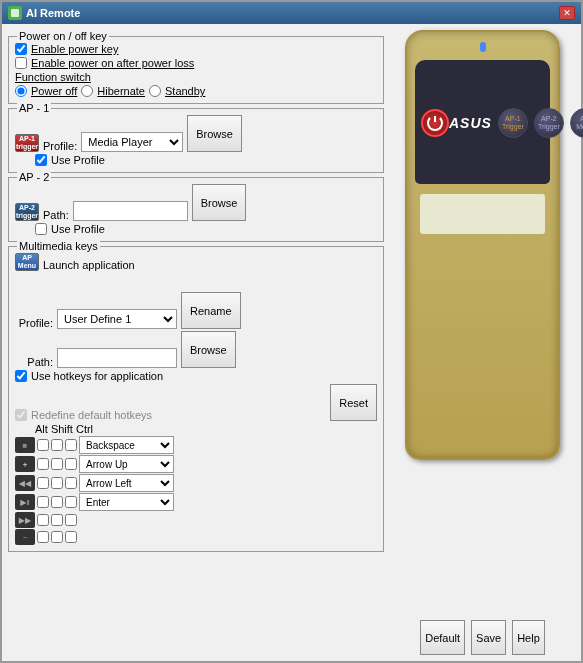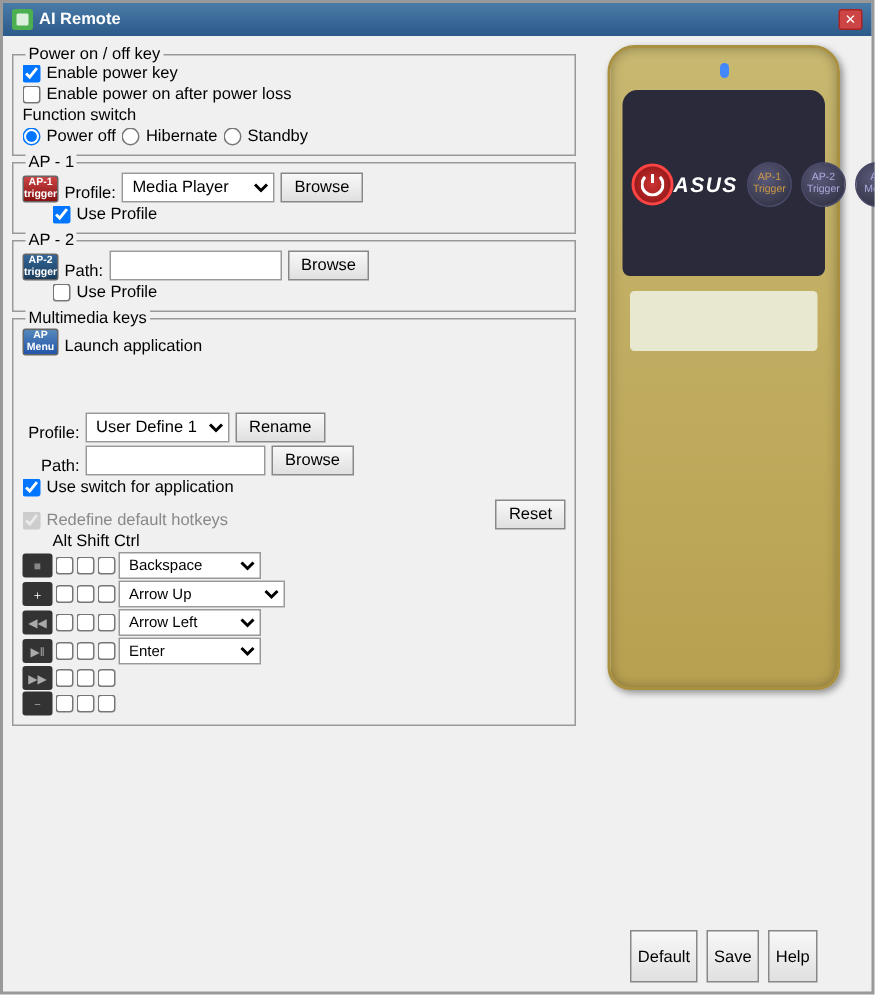--- a/index.html
+++ b/index.html
@@ -134,21 +134,21 @@
       color: white;
     }
     select {
       height: 20px;
       font-size: 11px;
       border: 1px solid #999;
       background: white;
       padding: 0 2px;
     }
     button {
-      height: 20px;
+      height: 37px;
       font-size: 11px;
       border: 1px solid #888;
       background: linear-gradient(to bottom, #f8f8f8, #e0e0e0);
       padding: 0 8px;
       cursor: pointer;
     }
     input[type="text"] {
       height: 20px;
       font-size: 11px;
       border: 1px solid #999;
@@ -374,21 +374,21 @@
       </div>
       <span class="title-text">AI Remote</span>
     </div>
     <div class="title-close">✕</div>
   </div>
 
   <div class="content">
 
     <div class="left-panel">
 
-      <div class="group-box" style="margin-top:6px;">
+      <div class="group-box" style="margin-top:6px;text-decoration:underline;">
         <span class="group-box-title">Power on / off key</span>
         <div class="row">
           <input type="checkbox" checked="" style="">
           <label>Enable power key</label>
         </div>
         <div class="row">
           <input type="checkbox" style="">
           <label>Enable power on after power loss</label>
         </div>
         <div class="row">
@@ -437,34 +437,34 @@
       </div>
 
       <div class="group-box">
         <span class="group-box-title">Multimedia keys</span>
         <div class="row">
           <div class="mm-trigger" style="font-size:7px; text-align:center; line-height:1.1;">AP<br>Menu</div>
           <span>Launch application</span>
         </div>
         <div class="row">
           <span style="width:38px; text-align:right;">Profile:</span>
-          <select style="width:96px;margin-top:36px;">
+          <select style="width:120px;margin-top:36px;">
             <option>User Define 1</option>
             <option>User Define 2</option>
           </select>
           <button>Rename</button>
         </div>
         <div class="row">
           <span style="width:38px; text-align:right;">Path:</span>
           <input type="text" style="width: 120px;">
           <button>Browse</button>
         </div>
         <div class="row">
           <input type="checkbox" checked="" style="">
-          <label>Use switch for application</label>
+          <label>Use hotkeys for application</label>
         </div>
         <div class="row">
           <input type="checkbox" checked="" disabled="" style="">
           <label class="disabled-text">Redefine default hotkeys</label>
           <button style="margin-left:auto;">Reset</button>
         </div>
         <div class="row" style="margin-left:20px;">
           <span>Alt Shift Ctrl</span>
         </div>
 
@@ -474,21 +474,21 @@
               <input type="checkbox" style="">
               <input type="checkbox" style="">
               <input type="checkbox" style="">
               <select style="width: 95px; height: 18px; font-size: 10px;"><option>Backspace</option><option>Enter</option><option>Arrow Up</option><option>Arrow Down</option><option>Arrow Left</option><option>Arrow Right</option></select>
             </div>
             <div class="hotkey-row">
               <div class="hotkey-icon" style="color: rgb(255, 255, 255); font-size: 8px;">＋</div>
               <input type="checkbox" style="">
               <input type="checkbox" style="">
               <input type="checkbox" style="">
-              <select style="width: 111px; height: 18px; font-size: 10px;"><option>Backspace</option><option>Enter</option><option selected="">Arrow Up</option><option>Arrow Down</option><option>Arrow Left</option><option>Arrow Right</option></select>
+              <select style="width: 95px; height: 18px; font-size: 10px;"><option>Backspace</option><option>Enter</option><option selected="">Arrow Up</option><option>Arrow Down</option><option>Arrow Left</option><option>Arrow Right</option></select>
             </div>
             <div class="hotkey-row">
               <div class="hotkey-icon" style="color: rgb(170, 170, 170); font-size: 8px;">◀◀</div>
               <input type="checkbox" style="">
               <input type="checkbox" style="">
               <input type="checkbox" style="">
               <select style="width: 95px; height: 18px; font-size: 10px;"><option>Backspace</option><option>Enter</option><option>Arrow Up</option><option>Arrow Down</option><option selected="">Arrow Left</option><option>Arrow Right</option></select>
             </div>
             <div class="hotkey-row">
               <div class="hotkey-icon" style="color: rgb(170, 170, 170); font-size: 8px;">▶‖</div>

